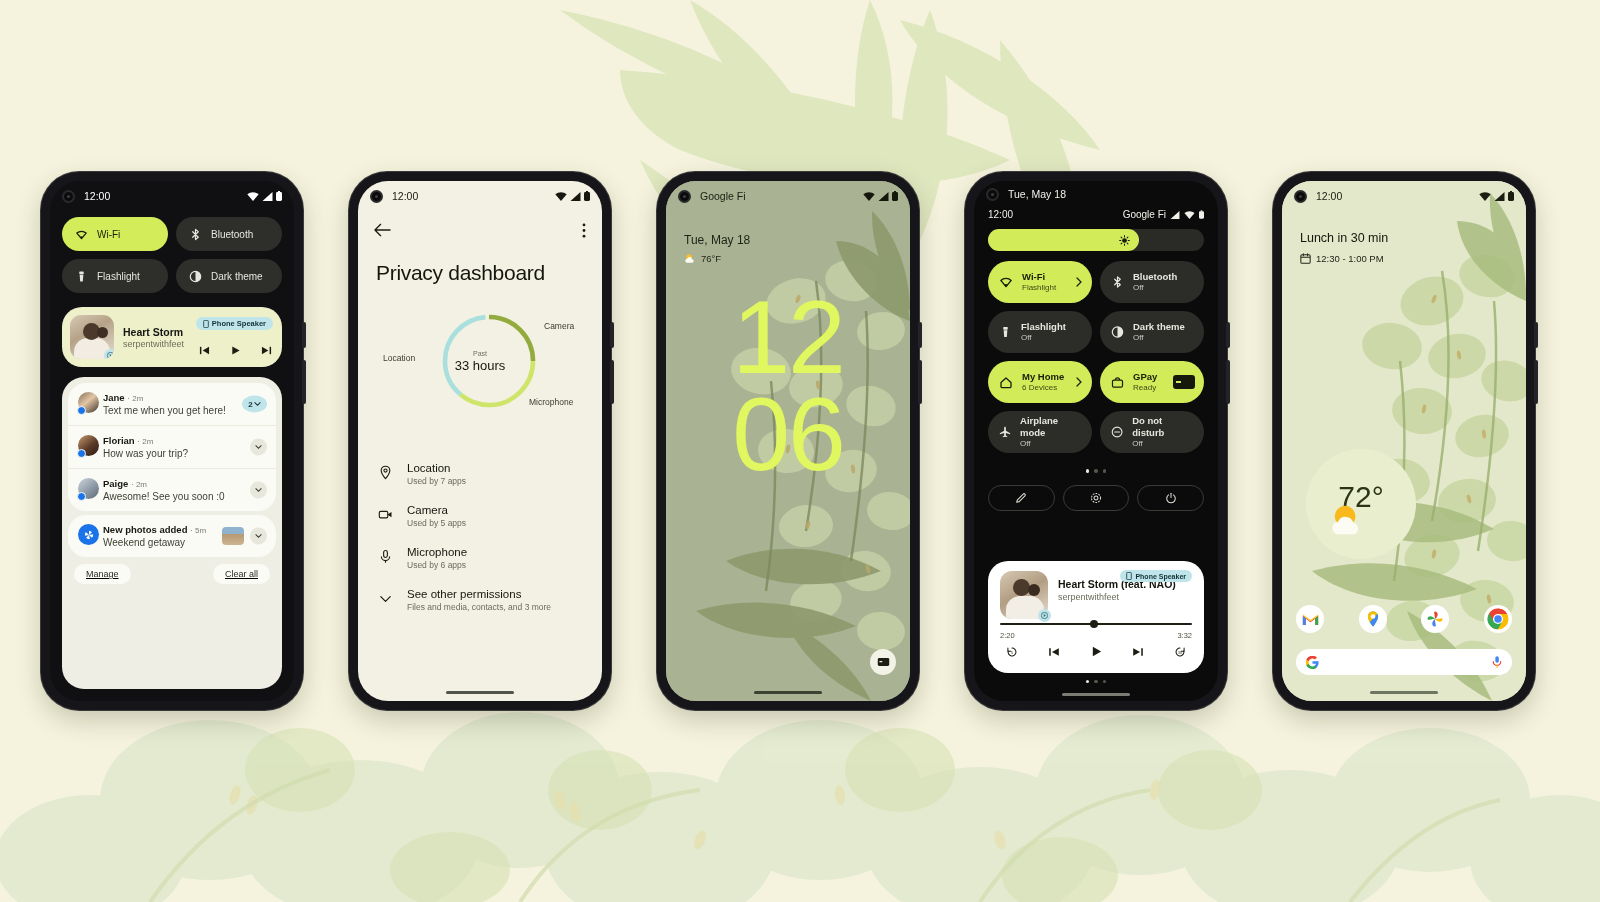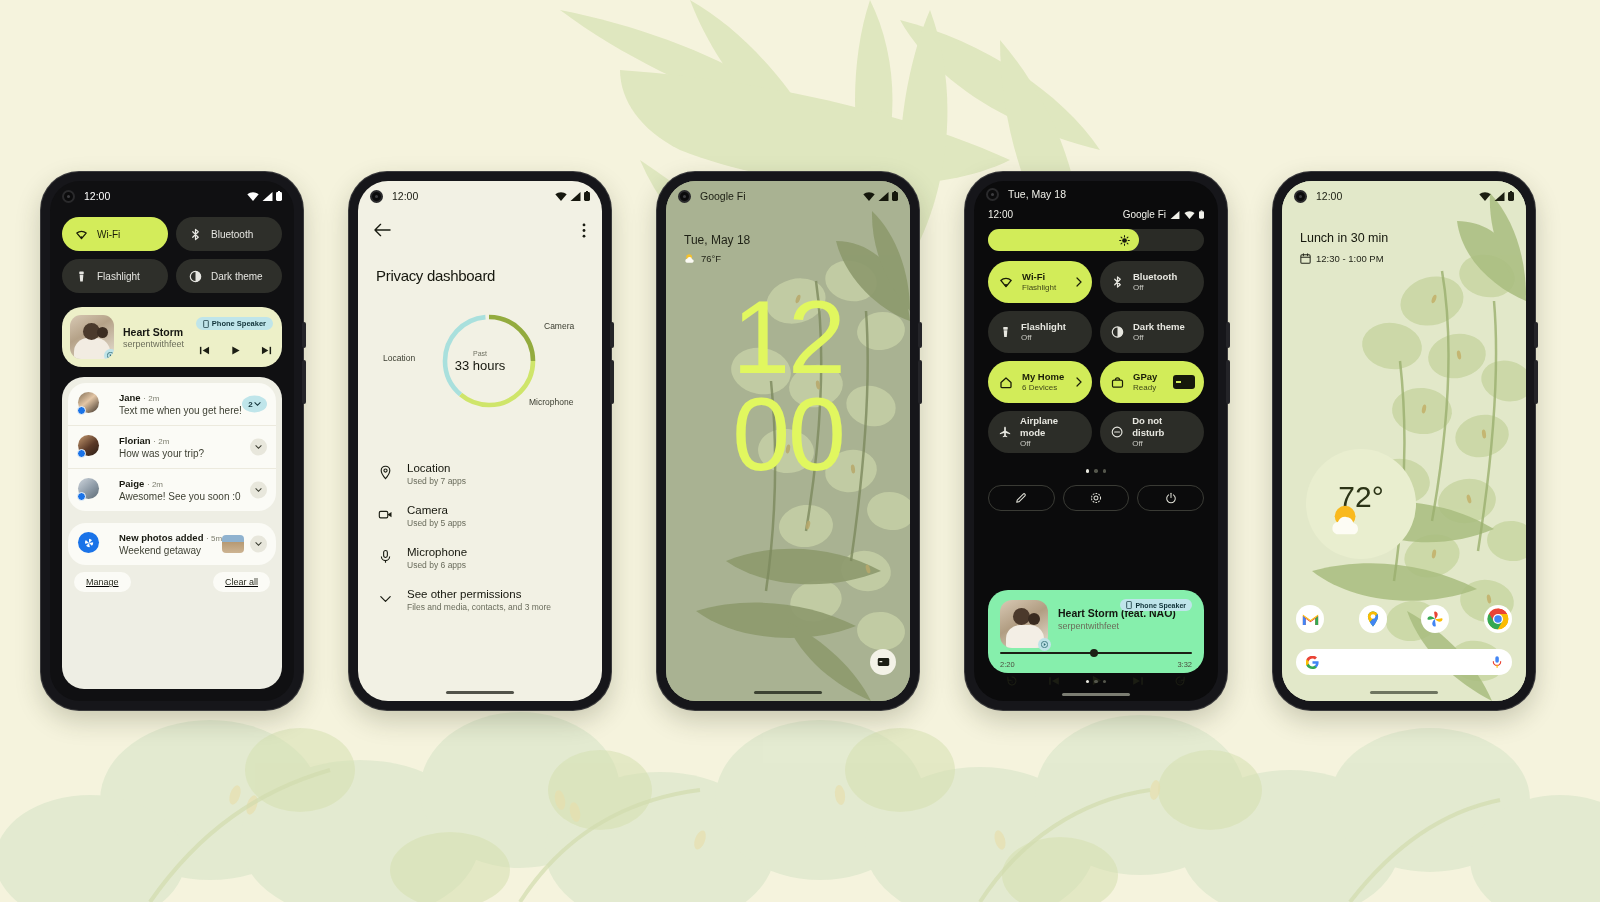--- a/index.html
+++ b/index.html
@@ -103,21 +103,21 @@
     padding:2px 7px; border-radius:9px; display:flex; align-items:center; gap:3px;
     font-weight:bold;
   }
   .m-controls { position:absolute; right:10px; bottom:11px; display:flex; gap:20px; align-items:center; color:#1c1e14; }
 
   .notif-sheet {
     position:absolute; top:196px; left:12px; right:12px; bottom:12px;
     background:#eeeee4; border-radius:22px; padding:6px;
   }
   .notif-group { background:#fbfbf6; border-radius:18px; overflow:hidden; }
-  .notif-row { display:flex; align-items:flex-start; gap:20px; padding:9px 10px; position:relative; }
+  .notif-row { display:flex; align-items:flex-start; gap:4px; padding:9px 10px; position:relative; }
   .notif-row + .notif-row { border-top:1px solid #eceade; }
   .avatar { width:21px;height:21px;border-radius:50%;flex:none;position:relative;overflow:visible; }
   .avatar .img { width:100%;height:100%;border-radius:50%;overflow:hidden;position:relative; }
   .app-dot{
     position:absolute; left:-1px; bottom:-2px; width:9px;height:9px;border-radius:50%;
     background:#1a73e8; border:1.5px solid #fbfbf6;
   }
   .n-body { flex:1; min-width:0; padding-right:22px; }
   .n-line1 { font-size:9.5px; color:#17180f; }
   .n-line1 b { font-weight:bold; }
@@ -135,21 +135,21 @@
   .home-bar { position:absolute; left:50%; transform:translateX(-50%); bottom:7px; width:68px;height:3px;border-radius:2px;background:#9c9c93; }
 
   
   #p2 { left: 349px; top: 172px; width: 262px; height: 538px; }
   #p2 .screen { background: #f2f1e4; }
   #p2 .statusbar { color: #17180f; }
 
   .appbar { position:absolute; top:34px; left:0; right:0; height:30px;
             display:flex; align-items:center; padding:0 16px; }
   .appbar .spacer { flex:1; }
-  .page-title { position:absolute; top:86px; left:18px; font-size:15px; color:#15160d; letter-spacing:-.3px; }
+  .page-title { position:absolute; top:80px; left:18px; font-size:21px; color:#15160d; letter-spacing:-.3px; }
 
   .donut-wrap { position:absolute; top:118px; left:0; right:0; height:130px; }
   .donut-label { position:absolute; font-size:8.5px; color:#3b3d30; }
   .donut-center { position:absolute; left:50%; top:50%; transform:translate(-50%,-50%); text-align:center; }
   .dc-small { font-size:7px; color:#6f7162; }
   .dc-big { font-size:13px; color:#15160d; margin-top:1px; }
 
   .perm-list { position:absolute; top:272px; left:0; right:0; }
   .perm-row { display:flex; align-items:flex-start; gap:14px; padding:9px 20px; }
   .perm-ic { width:15px; height:15px; flex:none; margin-top:3px; }
@@ -217,22 +217,22 @@
   .dots i.active { background:#e9e9e0; }
   .qs4-actions {
     position:absolute; left:14px; right:14px;
     display:grid; grid-template-columns:1fr 1fr 1fr; gap:8px;
   }
   .act-btn {
     height:26px; border-radius:15px; border:1px solid #3a3b35;
     display:flex; align-items:center; justify-content:center; color:#dfdfd6;
   }
   .media4 {
-    position:absolute; left:14px; right:14px; bottom:28px; height:83px;
-    background:#86efac; border-radius:20px; padding:10px 12px;
+    position:absolute; left:14px; right:14px; bottom:28px; height:112px;
+    background:#ffffff; border-radius:20px; padding:10px 12px;
   }
   .m4-top { display:flex; gap:10px; }
   .m4-art {
     width:48px;height:48px;border-radius:12px;flex:none;position:relative;overflow:visible;
   }
   .m4-art .inner{ position:absolute; inset:0; border-radius:12px; overflow:hidden;
      background:linear-gradient(150deg,#d8c9b4 0%,#b19d82 45%,#e7e0d3 100%); }
   .m4-title { font-size:10.5px; font-weight:bold; color:#141610; margin-top:7px; }
   .m4-artist { font-size:9px; color:#6b6d5a; margin-top:2px; }
   .m4-chip {
@@ -457,21 +457,21 @@
             <div class="n-line2">Awesome! See you soon :0</div>
           </div>
           <div class="n-chev">
             <svg width="7" height="5" viewBox="0 0 8 5">
                 <path d="M1 1 L4 4 L7 1" fill="none" stroke="#3a3c30" stroke-width="1.2" stroke-linecap="round"></path>
               </svg>
           </div>
         </div>
       </div>
 
-      <div class="notif-group" style="margin-top:12px;">
+      <div class="notif-group" style="margin-top:4px;">
         <div class="notif-row">
           <div class="avatar">
             <div class="img" style="background:#1a73e8;display:flex;align-items:center;justify-content:center;">
               <svg width="12" height="12" viewBox="0 0 14 14">
                 <path d="M7 7 L7 2 A5 5 0 0 1 10.5 3.8 Z" fill="#fff"></path>
                 <path d="M7 7 L11.8 6 A5 5 0 0 1 10.4 10.3 Z" fill="#fff"></path>
                 <path d="M7 7 L8 11.8 A5 5 0 0 1 3.6 10.3 Z" fill="#fff"></path>
                 <path d="M7 7 L2.4 7.8 A5 5 0 0 1 3.3 3.6 Z" fill="#fff"></path>
               </svg>
             </div>
@@ -663,21 +663,21 @@
     <div class="ls-weather">
       <svg width="12" height="11" viewBox="0 0 14 13">
         <circle cx="6" cy="5" r="3.4" fill="#f6c12a"></circle>
         <path d="M3.2 11.6 A2.4 2.4 0 0 1 3.6 6.9 A3 3 0 0 1 9.4 7.3 A2.2 2.2 0 0 1 9.8 11.6 Z" fill="#fbfaf3"></path>
       </svg>
       <span>76°F</span>
     </div>
 
     <div class="ls-clock">
       <div>12</div>
-      <div>00</div>
+      <div>06</div>
     </div>
 
     <div class="wallet-btn">
       <svg width="13" height="10" viewBox="0 0 14 11">
         <rect x="0.7" y="1.2" width="12.6" height="8.6" rx="1.6" fill="#1c1e14"></rect>
         <rect x="2.4" y="4.4" width="3.4" height="1.5" rx="0.6" fill="#f3f2e7"></rect>
       </svg>
     </div>
     <div class="home-bar"></div>
   </div>

